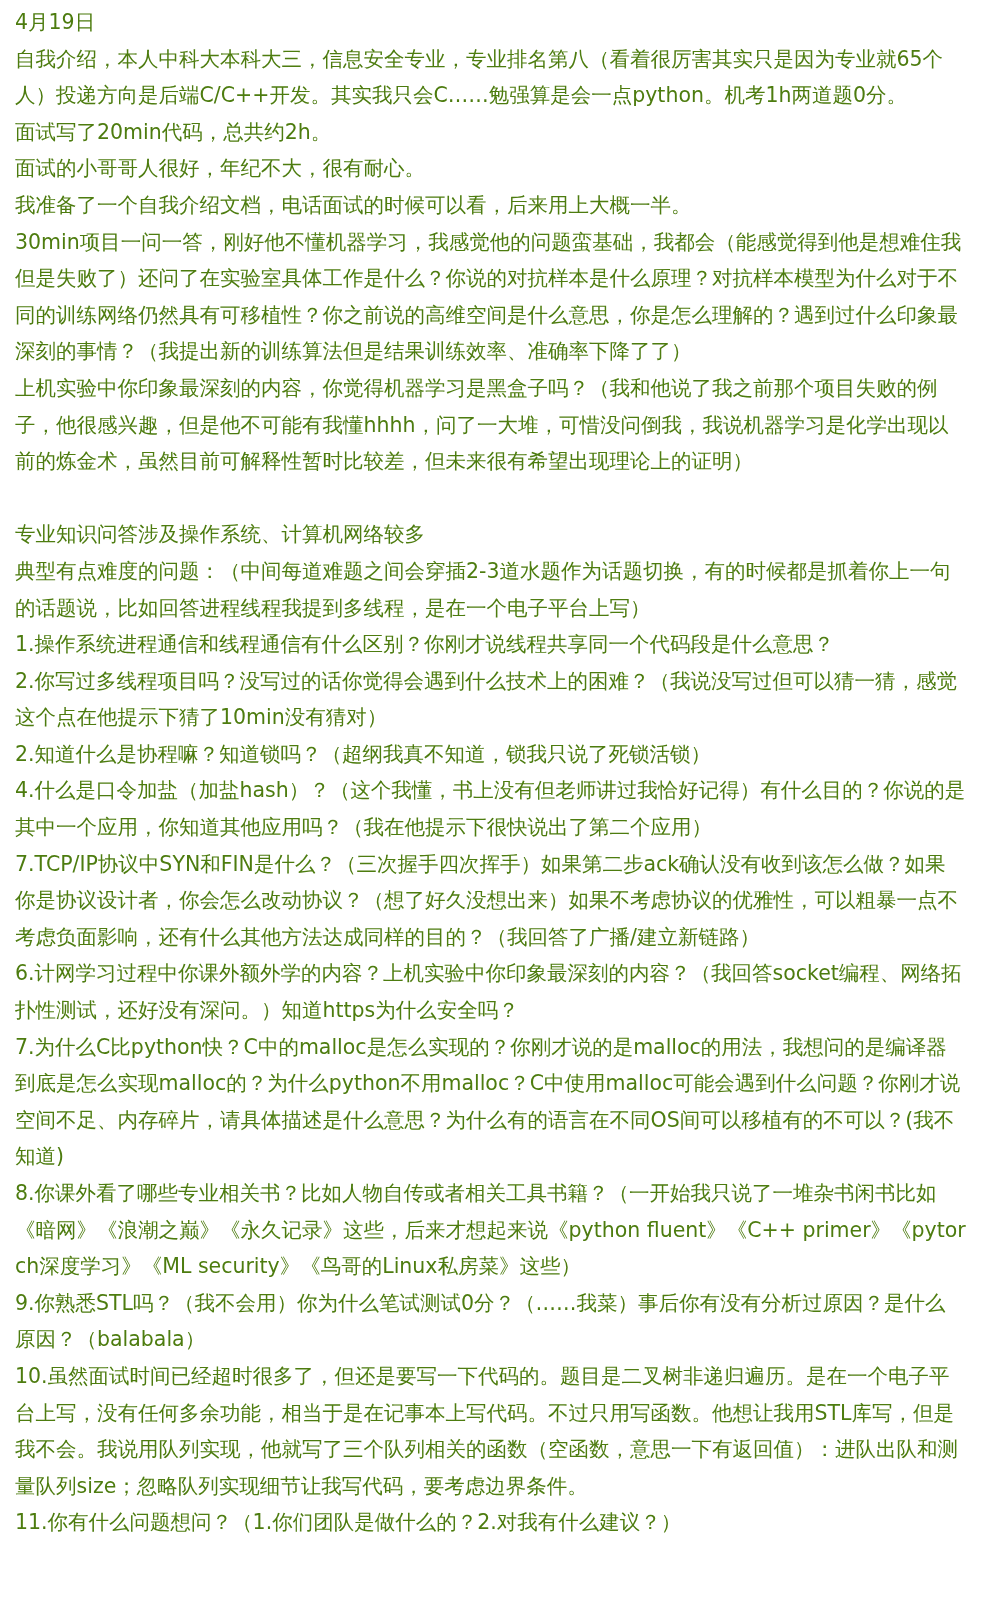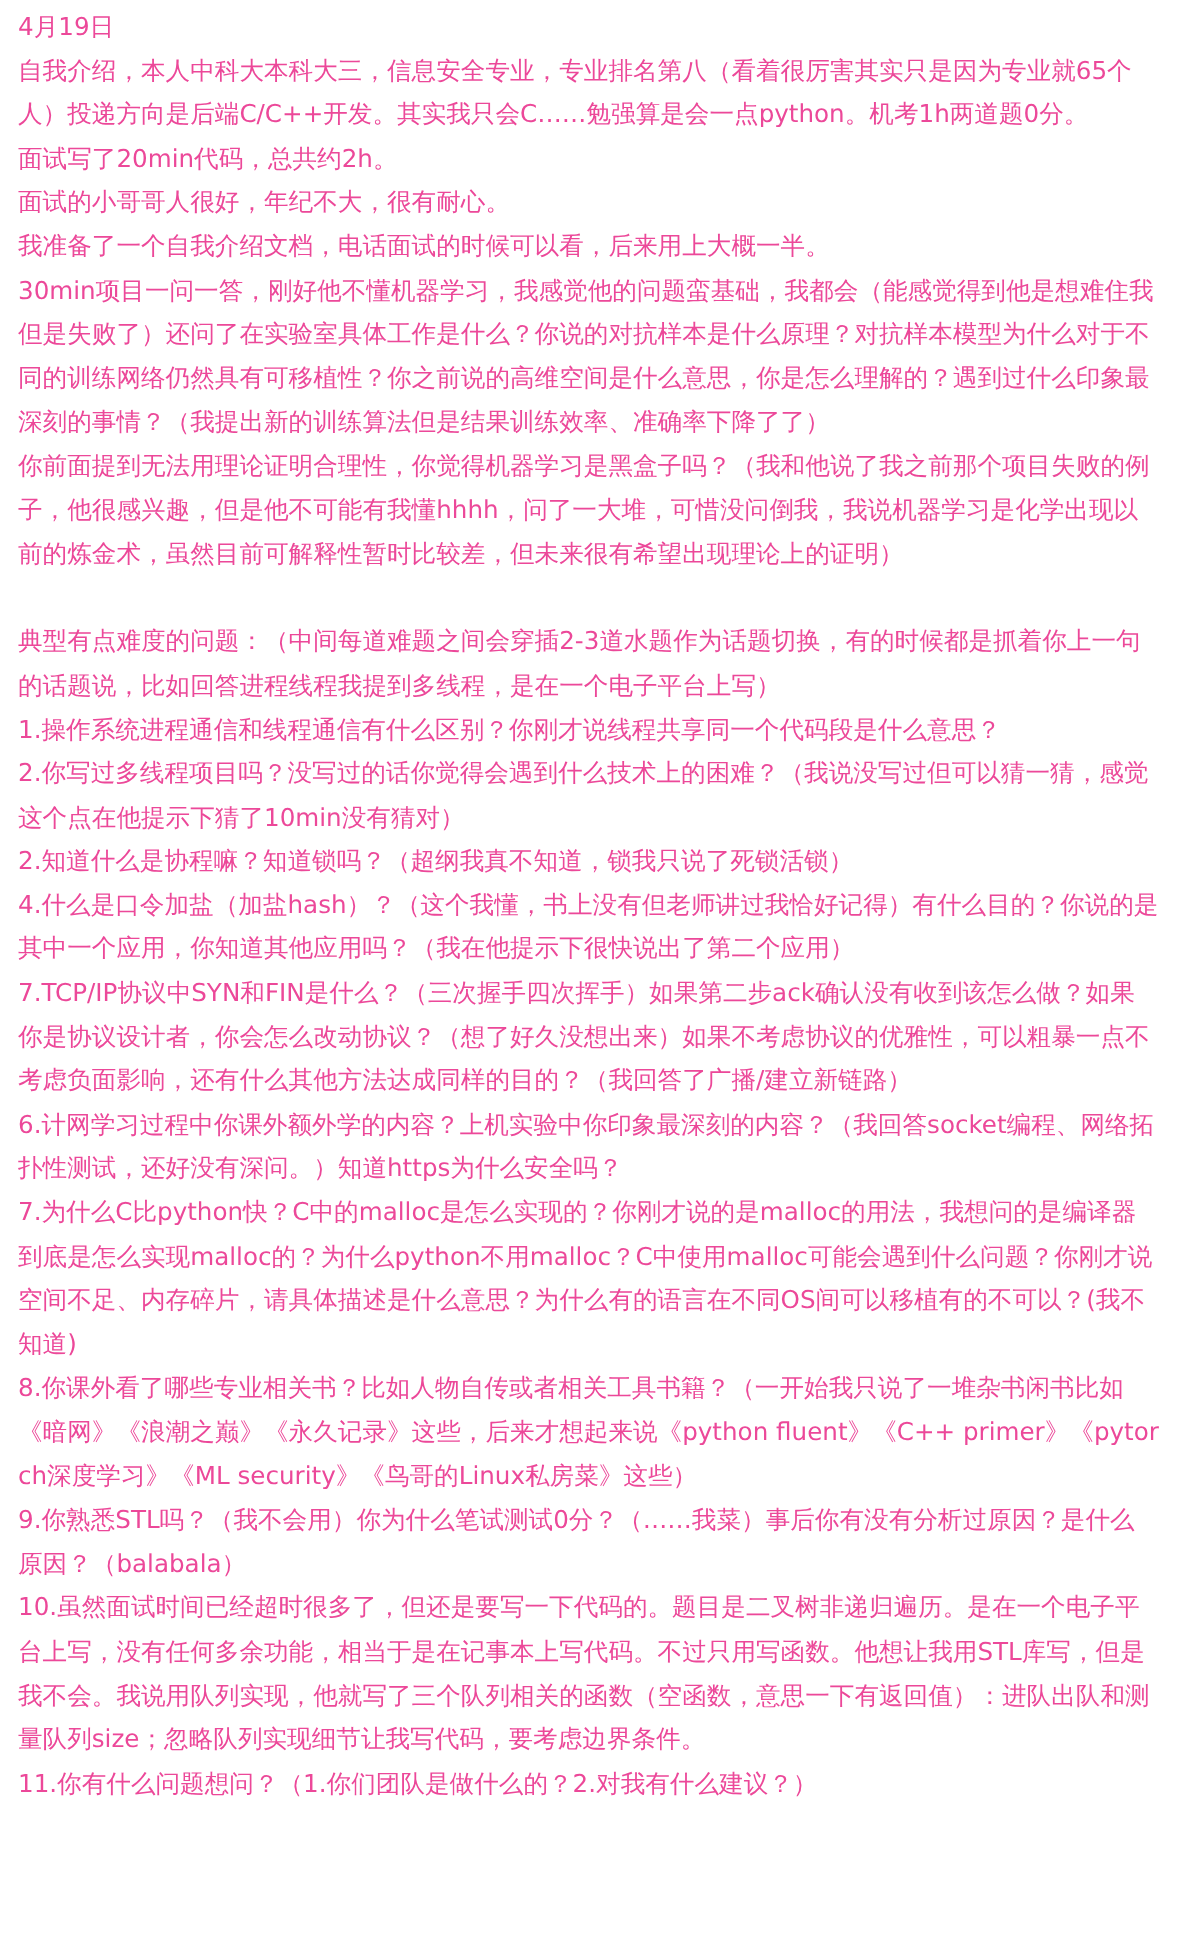--- a/index.html
+++ b/index.html
@@ -10,21 +10,21 @@
     body {
       width: 996px;
       height: 1624px;
       overflow: hidden;
     }
     .doc {
       padding: 4px 30px 0 15px;
       font-family: "DejaVu Sans", "Liberation Sans", sans-serif;
       font-size: 20.5px;
       line-height: 36.6px;
-      color: #ec4899;
+      color: #4d7c0f;
       letter-spacing: 0px;
     }
     .para {
       margin: 0;
       white-space: normal;
       word-break: break-all;
     }
     .blank {
       height: 36.6px;
     }
@@ -32,22 +32,23 @@
 </head>
 <body>
 
 <div class="doc">
   <p class="para">4月19日</p>
   <p class="para">自我介绍，本人中科大本科大三，信息安全专业，专业排名第八（看着很厉害其实只是因为专业就65个人）投递方向是后端C/C++开发。其实我只会C……勉强算是会一点python。机考1h两道题0分。</p>
   <p class="para">面试写了20min代码，总共约2h。</p>
   <p class="para">面试的小哥哥人很好，年纪不大，很有耐心。</p>
   <p class="para">我准备了一个自我介绍文档，电话面试的时候可以看，后来用上大概一半。</p>
   <p class="para">30min项目一问一答，刚好他不懂机器学习，我感觉他的问题蛮基础，我都会（能感觉得到他是想难住我但是失败了）还问了在实验室具体工作是什么？你说的对抗样本是什么原理？对抗样本模型为什么对于不同的训练网络仍然具有可移植性？你之前说的高维空间是什么意思，你是怎么理解的？遇到过什么印象最深刻的事情？（我提出新的训练算法但是结果训练效率、准确率下降了了）</p>
-  <p class="para">你前面提到无法用理论证明合理性，你觉得机器学习是黑盒子吗？（我和他说了我之前那个项目失败的例子，他很感兴趣，但是他不可能有我懂hhhh，问了一大堆，可惜没问倒我，我说机器学习是化学出现以前的炼金术，虽然目前可解释性暂时比较差，但未来很有希望出现理论上的证明）</p>
+  <p class="para">上机实验中你印象最深刻的内容，你觉得机器学习是黑盒子吗？（我和他说了我之前那个项目失败的例子，他很感兴趣，但是他不可能有我懂hhhh，问了一大堆，可惜没问倒我，我说机器学习是化学出现以前的炼金术，虽然目前可解释性暂时比较差，但未来很有希望出现理论上的证明）</p>
   <div class="blank"></div>
+  <p class="para">专业知识问答涉及操作系统、计算机网络较多</p>
   <p class="para">典型有点难度的问题：（中间每道难题之间会穿插2-3道水题作为话题切换，有的时候都是抓着你上一句的话题说，比如回答进程线程我提到多线程，是在一个电子平台上写）</p>
   <p class="para">1.操作系统进程通信和线程通信有什么区别？你刚才说线程共享同一个代码段是什么意思？</p>
   <p class="para">2.你写过多线程项目吗？没写过的话你觉得会遇到什么技术上的困难？（我说没写过但可以猜一猜，感觉这个点在他提示下猜了10min没有猜对）</p>
   <p class="para">2.知道什么是协程嘛？知道锁吗？（超纲我真不知道，锁我只说了死锁活锁）</p>
   <p class="para">4.什么是口令加盐（加盐hash）？（这个我懂，书上没有但老师讲过我恰好记得）有什么目的？你说的是其中一个应用，你知道其他应用吗？（我在他提示下很快说出了第二个应用）</p>
   <p class="para">7.TCP/IP协议中SYN和FIN是什么？（三次握手四次挥手）如果第二步ack确认没有收到该怎么做？如果你是协议设计者，你会怎么改动协议？（想了好久没想出来）如果不考虑协议的优雅性，可以粗暴一点不考虑负面影响，还有什么其他方法达成同样的目的？（我回答了广播/建立新链路）</p>
   <p class="para">6.计网学习过程中你课外额外学的内容？上机实验中你印象最深刻的内容？（我回答socket编程、网络拓扑性测试，还好没有深问。）知道https为什么安全吗？</p>
   <p class="para">7.为什么C比python快？C中的malloc是怎么实现的？你刚才说的是malloc的用法，我想问的是编译器到底是怎么实现malloc的？为什么python不用malloc？C中使用malloc可能会遇到什么问题？你刚才说空间不足、内存碎片，请具体描述是什么意思？为什么有的语言在不同OS间可以移植有的不可以？(我不知道)</p>
   <p class="para">8.你课外看了哪些专业相关书？比如人物自传或者相关工具书籍？（一开始我只说了一堆杂书闲书比如《暗网》《浪潮之巅》《永久记录》这些，后来才想起来说《python fluent》《C++ primer》《pytorch深度学习》《ML security》《鸟哥的Linux私房菜》这些）</p>
   <p class="para">9.你熟悉STL吗？（我不会用）你为什么笔试测试0分？（……我菜）事后你有没有分析过原因？是什么原因？（balabala）</p>

